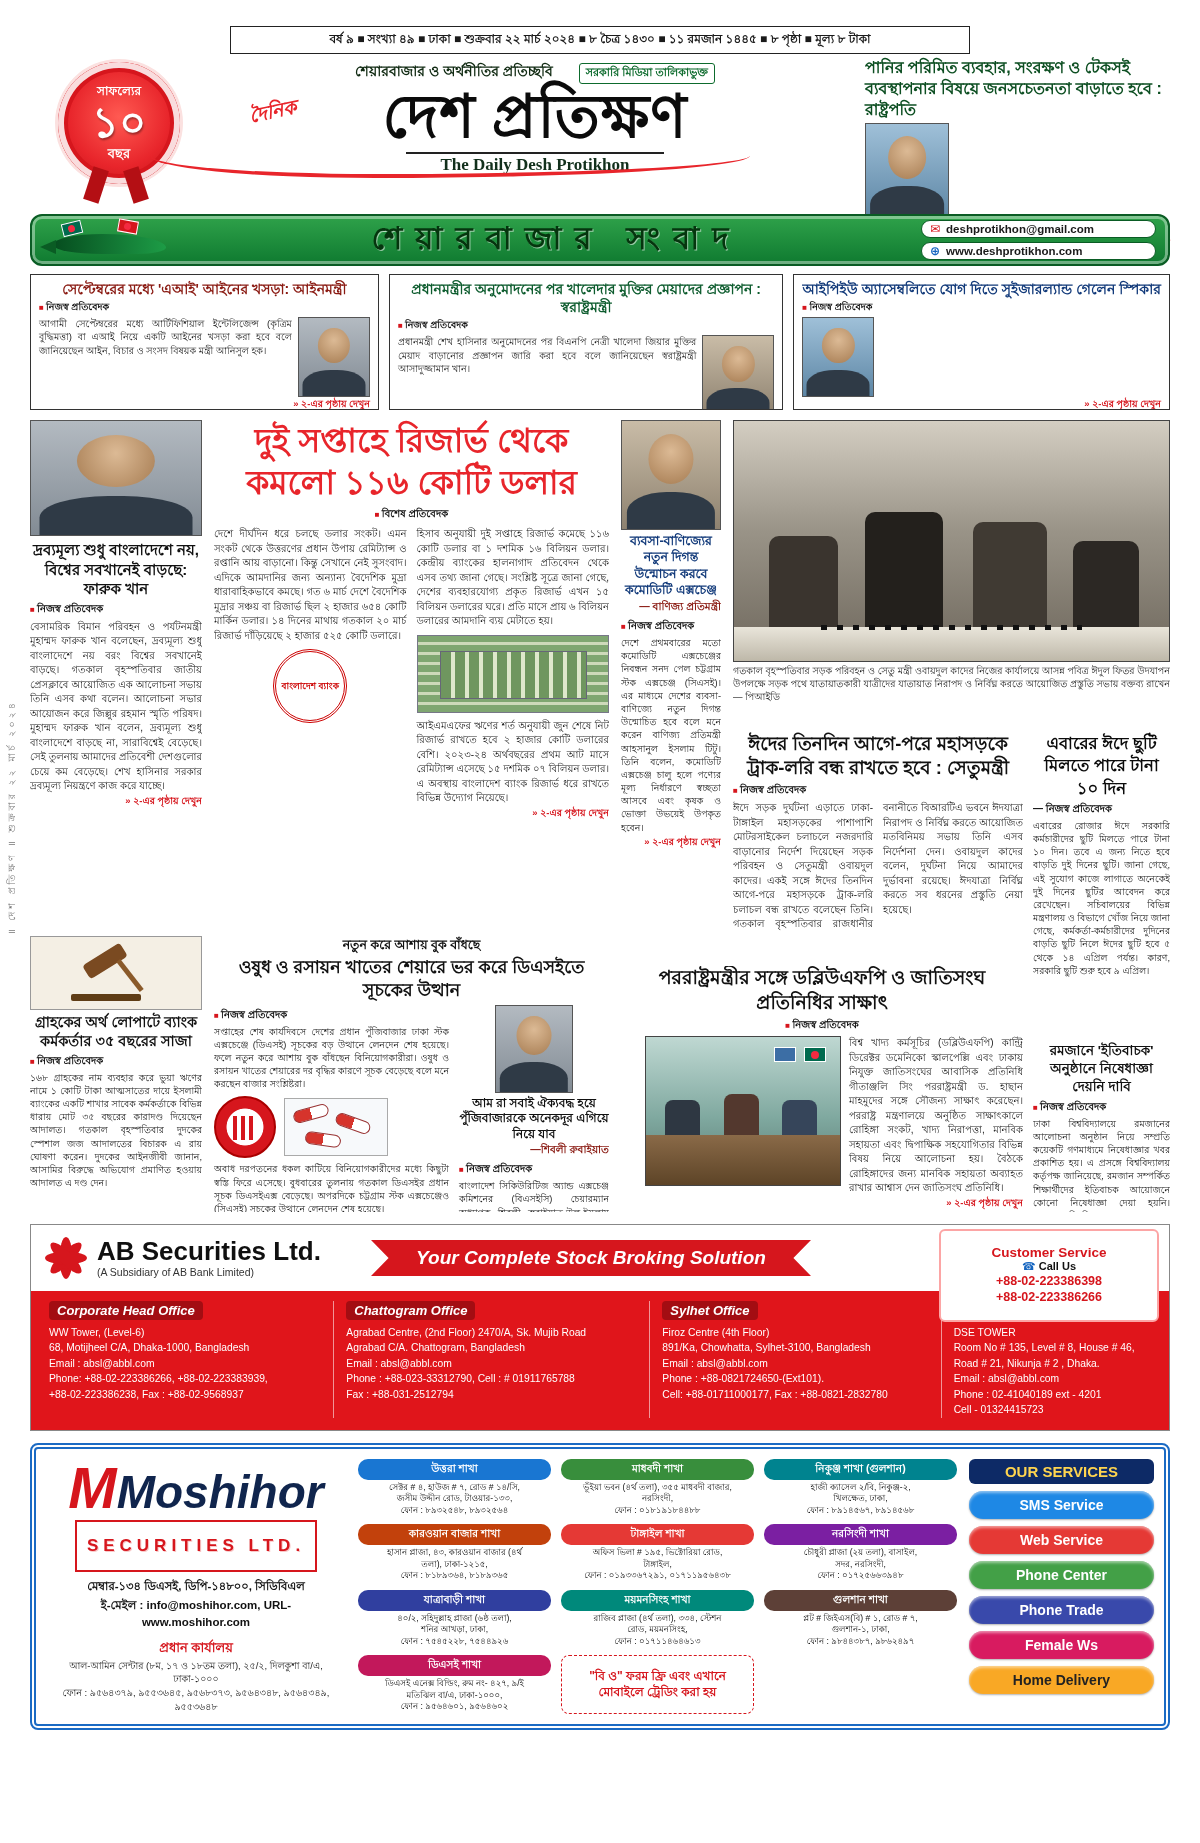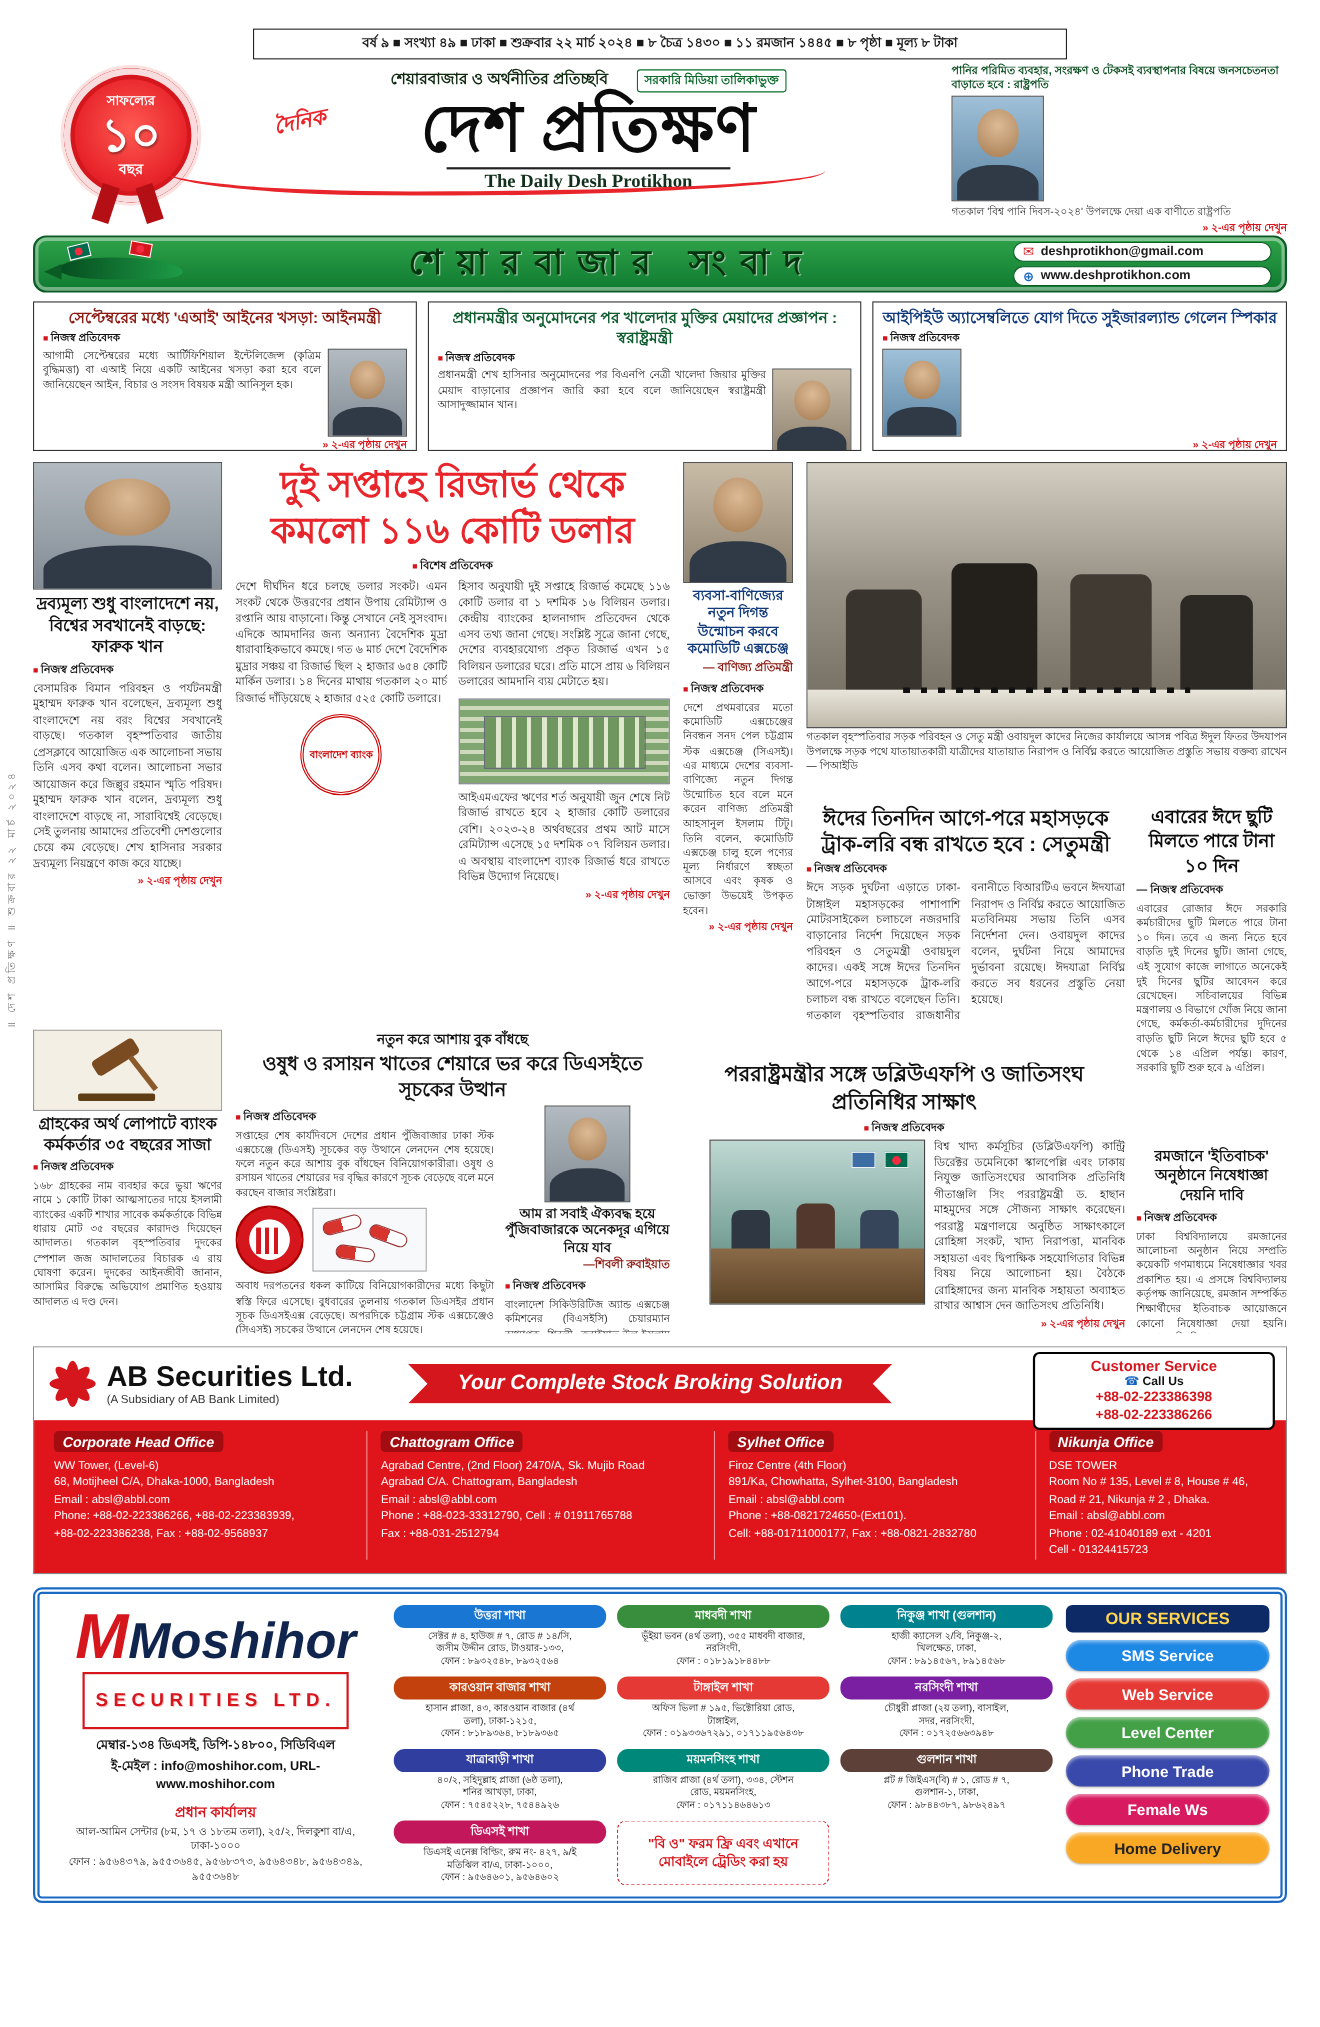--- a/index.html
+++ b/index.html
@@ -34,21 +34,21 @@
   .mast-center { margin-left:185px; width:640px; text-align:center; padding-top:2px; }
   .tagline-row { display:flex; justify-content:center; align-items:baseline; gap:26px; }
   .tagline { font-size:14px; font-weight:bold; color:#102a12; }
   .listed { font-size:11px; font-weight:bold; color:#0d6b2d; border:1px solid #0d6b2d; padding:0 6px; border-radius:3px; }
   .title-row { position:relative; line-height:1.05; margin-top:2px; }
   .daily { position:absolute; left:34px; top:16px; color:#e8252b; font-size:19px; font-weight:bold; font-style:italic; transform:rotate(-12deg); }
   .title { font-size:60px; font-weight:800; letter-spacing:1px; color:#0b0b0b; font-family:"Liberation Serif","DejaVu Serif",serif; }
   .subtitle { display:inline-block; margin-top:3px; padding:1px 34px; font-family:"Liberation Serif","DejaVu Serif",serif;
     font-size:17px; font-weight:bold; color:#12301c; border-top:2px solid #222; }
   .prez { position:absolute; right:0; top:0; width:305px; height:152px; font-size:9.5px; }
-  .prez .hl { font-size:10px; font-weight:bold; color:#0d4f22; line-height:1.3; }
+  .prez .hl { font-size:16px; font-weight:bold; color:#0d4f22; line-height:1.3; }
   .prez .row { display:flex; gap:6px; margin-top:3px; }
   .prez .bd { flex:1; line-height:1.35; color:#222; }
   .prez .cap { margin-top:2px; color:#333; }
   .prez .more { color:#d6161d; font-weight:bold; text-align:right; font-size:9.5px; }
   
   .ph { position:relative; overflow:hidden; background:linear-gradient(180deg,#b3bac1,#828b94); border:1px solid #555; }
   .port::before { content:""; position:absolute; left:50%; top:12%; width:46%; height:46%;
     transform:translateX(-50%); border-radius:50%; background:radial-gradient(circle at 50% 35%,#dcba95,#a67c52); }
   .port::after { content:""; position:absolute; left:50%; bottom:-8%; width:90%; height:42%;
     transform:translateX(-50%); border-radius:45% 45% 0 0; background:#2f3a46; }
@@ -185,22 +185,22 @@
   .ab-mark .r0 { transform:translate(-50%,-50%) rotate(0deg); }
   .ab-mark .r1 { transform:translate(-50%,-50%) rotate(45deg); }
   .ab-mark .r2 { transform:translate(-50%,-50%) rotate(90deg); }
   .ab-mark .r3 { transform:translate(-50%,-50%) rotate(135deg); }
   .ab-names { margin-left:8px; }
   .ab-name { font-size:26px; font-weight:800; color:#101010; line-height:1.05; }
   .ab-sub { font-size:10.5px; color:#333; }
   .ab-ribbon { position:absolute; left:340px; top:15px; width:440px; height:36px; background:#d6161d; color:#fff;
     display:flex; align-items:center; justify-content:center; font-size:19px; font-weight:800; font-style:italic;
     clip-path:polygon(0 0,100% 0,96% 50%,100% 100%,0 100%,4% 50%); }
-  .ab-cs { position:absolute; right:10px; top:4px; width:220px; background:#fff; border:2px solid #000000;
-    border-radius:6px; text-align:center; padding:3px 6px; z-index:2; }
+  .ab-cs { position:absolute; right:10px; top:4px; width:220px; background:#fff; border:2px solid #fca5a5;
+    border-radius:6px; text-align:center; padding:14px 6px; z-index:2; }
   .ab-cs .t { color:#d6161d; font-weight:800; font-size:13.5px; }
   .ab-cs .c { font-size:11px; font-weight:bold; color:#111; }
   .ab-cs .c .tel { color:#1565c0; }
   .ab-cs .p { color:#d6161d; font-weight:800; font-size:12.5px; white-space:pre-line; line-height:1.3; }
   .ab-red { background:#e0151b; color:#fff; display:flex; padding:10px 6px 12px; }
   .office { padding:0 12px; border-left:1px solid rgba(255,255,255,.55); }
   .office:first-child { border-left:none; }
   .o1 { width:300px; } .o2 { width:320px; } .o3 { width:295px; } .o4 { width:225px; }
   .office h4 { background:#a30d12; border-radius:4px; padding:2px 8px; font-size:13px; font-weight:800;
     font-style:italic; margin-bottom:5px; display:inline-block; }
@@ -579,18 +579,18 @@
       <div class="br-lines">ডিএসই এনেক্স বিল্ডিং, রুম নং- ৪২৭, ৯/ই
 মতিঝিল বা/এ, ঢাকা-১০০০,
 ফোন : ৯৫৬৪৬০১, ৯৫৬৪৬০২</div>
     </div>
     <div class="mo-promo">"বি ও" ফরম ফ্রি এবং এখানে মোবাইলে ট্রেডিং করা হয়</div>
   </div>
   <div class="mo-services">
     <div class="svc-head">OUR SERVICES</div>
     <span class="svc s0">SMS Service</span>
     <span class="svc s1">Web Service</span>
-    <span class="svc s2">Level Center</span>
+    <span class="svc s2">Phone Center</span>
     <span class="svc s3">Phone Trade</span>
     <span class="svc s4">Female Ws</span>
     <span class="svc s5">Home Delivery</span>
   </div>
 </div>
 
 </body></html>

